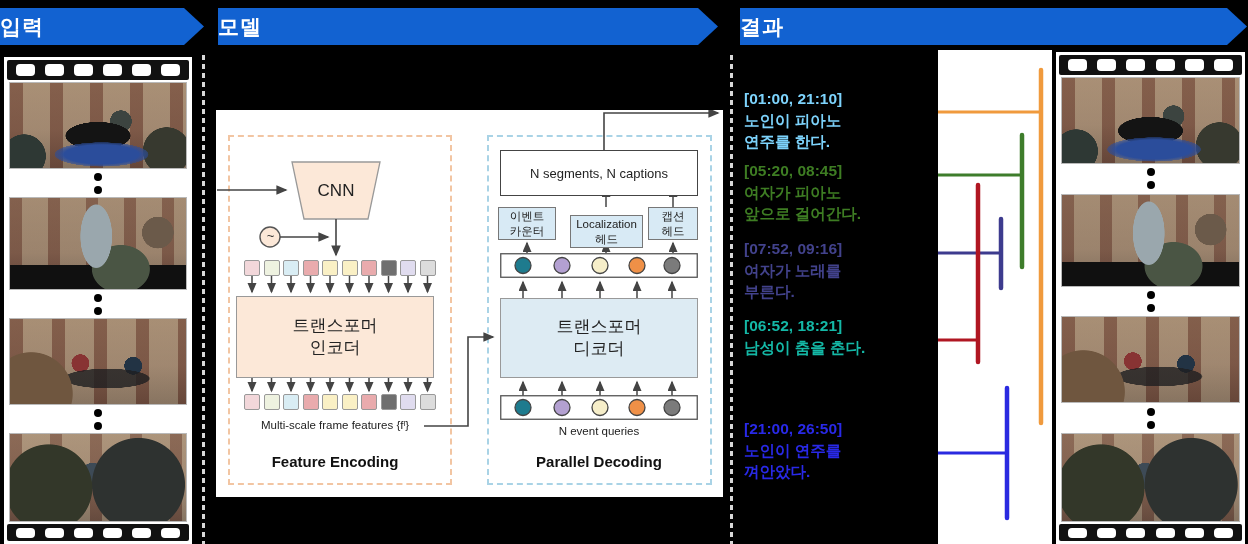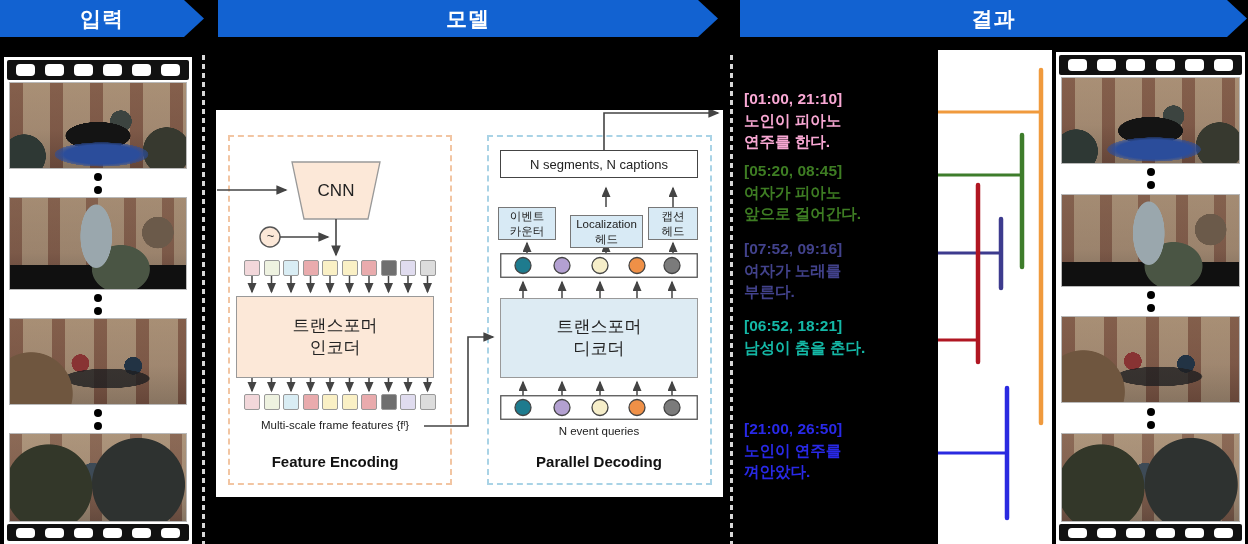--- a/index.html
+++ b/index.html
@@ -1,20 +1,20 @@
 <!DOCTYPE html>
 <html><head>
 <meta charset="utf-8">
 <style>
   html,body{margin:0;padding:0;background:#000;}
   #stage{position:relative;width:1248px;height:544px;background:#000;overflow:hidden;
          font-family:"Liberation Sans","DejaVu Sans",sans-serif;}
   
-  .banner{position:absolute;top:0;height:37px;background:#1262d1;color:#fff;
-          display:flex;align-items:center;justify-content:center;font-size:21px;font-weight:bold;
+  .banner{position:absolute;top:8px;height:37px;background:#1262d1;color:#fff;
+          display:flex;align-items:center;font-size:21px;font-weight:bold;
           clip-path:polygon(0 0,calc(100% - 20px) 0,100% 50%,calc(100% - 20px) 100%,0 100%);
           letter-spacing:1px;}
   
   .vsep{position:absolute;width:3px;top:55px;height:489px;
         background:repeating-linear-gradient(to bottom,#d8d8d8 0 5px,transparent 5px 9px);}
   
   .film-strip{position:absolute;background:#fff;display:flex;flex-direction:column;
               padding:3px 3px;box-sizing:border-box;}
   .sprocket{height:20px;background:#111;border-radius:2px;display:flex;align-items:center;
             justify-content:space-around;padding:0 4px;flex:none;}
@@ -211,21 +211,21 @@
         <div class="sq" style="background: rgb(250, 240, 197);"></div>
         <div class="sq" style="background: rgb(250, 240, 197);"></div>
         <div class="sq" style="background: rgb(233, 171, 173);"></div>
         <div class="sq" style="background: rgb(111, 111, 111);"></div>
         <div class="sq" style="background: rgb(224, 220, 239);"></div>
         <div class="sq" style="background: rgb(220, 220, 220);"></div>
       </div>
     <div class="abs small-label" style="left:16px;top:309px;width:206px;">Multi-scale frame features {fˡ}</div>
     <div class="abs section-label" style="left:20px;top:343px;width:198px;">Feature Encoding</div>
 
-    <div class="abs blockbox nseg" style="left:284px;top:40px;width:198px;height:28px;text-align:center;">N segments, N captions</div>
+    <div class="abs blockbox nseg" style="left:284px;top:40px;width:198px;height:46px;text-align:center;">N segments, N captions</div>
     <div class="abs blockbox headbox" style="left:282px;top:97px;width:58px;height:33px;">이벤트
 카운터</div>
     <div class="abs blockbox headbox" style="left:354px;top:97px;width:73px;height:33px;margin-top:8px;">Localization
 헤드</div>
     <div class="abs blockbox headbox" style="left:432px;top:97px;width:50px;height:33px;">캡션
 헤드</div>
 
     <svg class="abs" style="left:284px;top:143px;" width="198" height="25" id="circ-row-1">
         <rect x="0.75" y="0.75" width="196.5" height="23.5" fill="#fff" stroke="#555" stroke-width="1.3"></rect>
         <circle cx="23" cy="12.5" r="8" fill="#1e7b8e" stroke="#444" stroke-width="1.3"></circle>
@@ -242,21 +242,21 @@
         <circle cx="62" cy="12.5" r="8" fill="#b3a0d1" stroke="#444" stroke-width="1.3"></circle>
         <circle cx="100" cy="12.5" r="8" fill="#f6eec9" stroke="#444" stroke-width="1.3"></circle>
         <circle cx="137" cy="12.5" r="8" fill="#ef9047" stroke="#444" stroke-width="1.3"></circle>
         <circle cx="172" cy="12.5" r="8" fill="#7b7b7b" stroke="#444" stroke-width="1.3"></circle>
       </svg>
     <div class="abs small-label" style="left:284px;top:315px;width:198px;">N event queries</div>
     <div class="abs section-label" style="left:284px;top:343px;width:198px;">Parallel Decoding</div>
   </div>
 
   <div id="captions">
-      <div class="cap" style="top: 88px; color: #f9a8d4;">
+      <div class="cap" style="top: 88px; color: #7dd3fc;">
         <div>[01:00, 21:10]</div>
         <div>노인이 피아노</div>
         <div>연주를 한다.</div>
       </div>
       <div class="cap" style="top: 160px; color: rgb(62, 125, 35);">
         <div>[05:20, 08:45]</div>
         <div>여자가 피아노</div>
         <div>앞으로 걸어간다.</div>
       </div>
       <div class="cap" style="top: 238px; color: rgb(66, 66, 140);">

